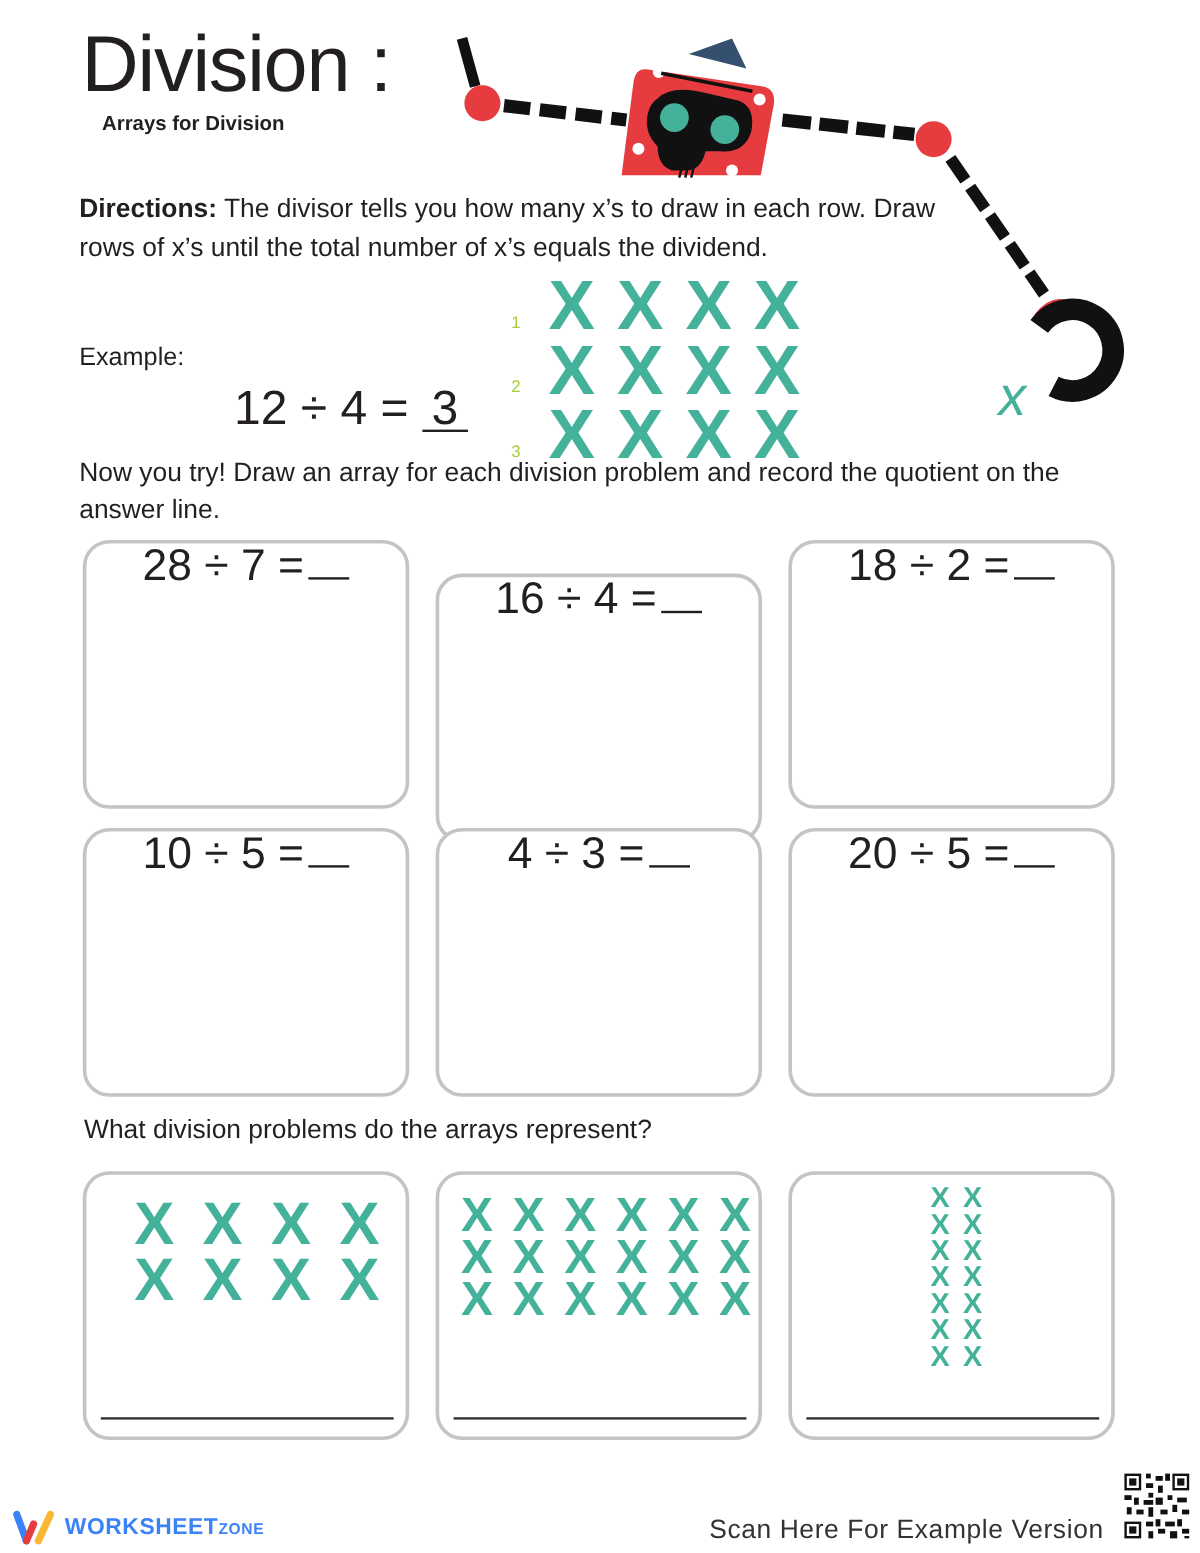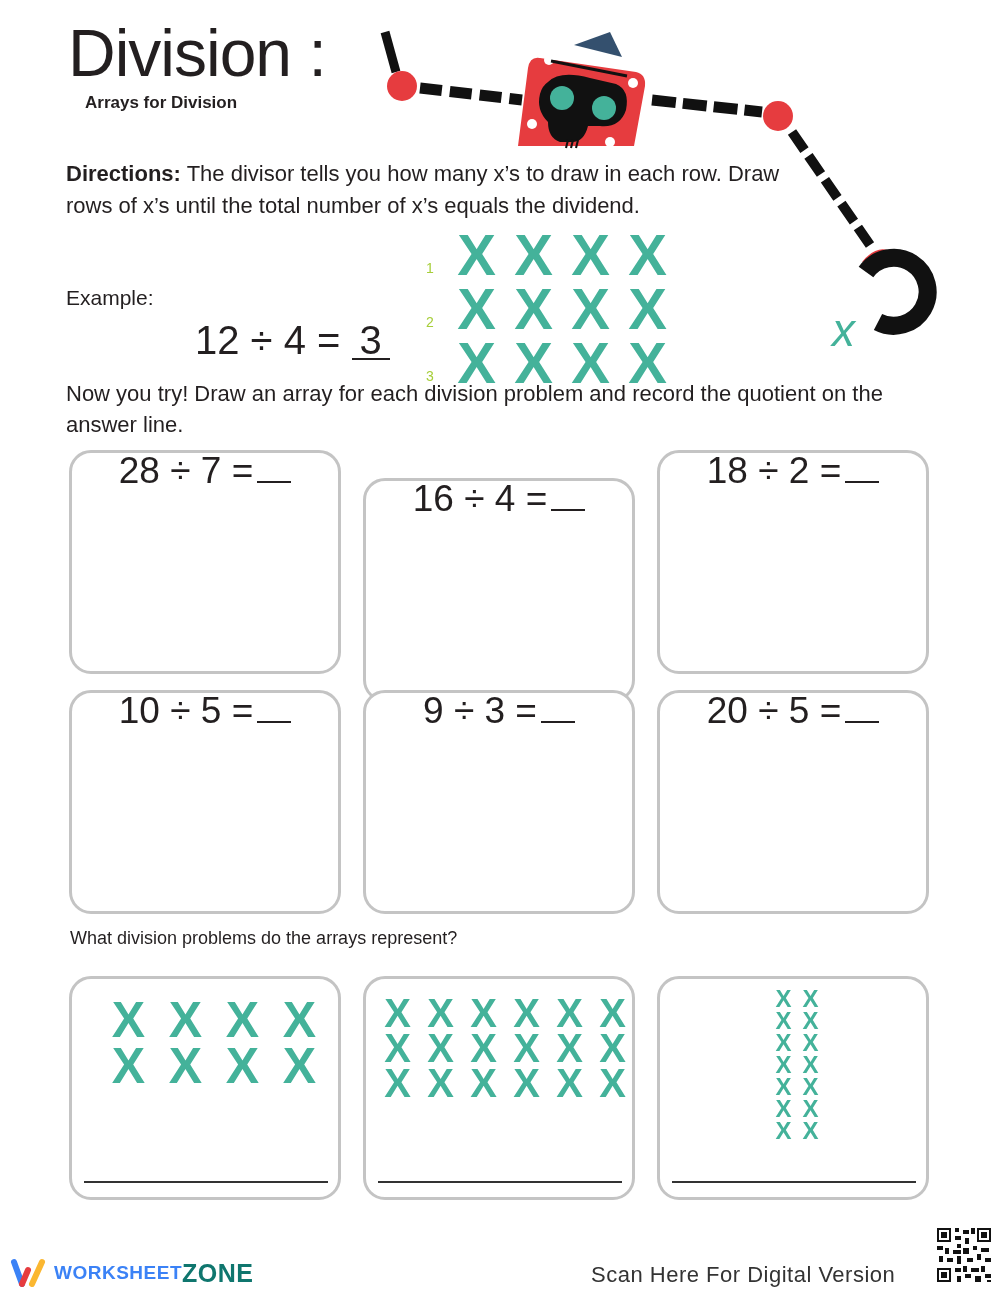--- a/index.html
+++ b/index.html
@@ -16,27 +16,27 @@
   .example-array { left: 426px; top: 228px; }
   .ex-row { display: flex; align-items: flex-end; height: 54px; }
   .ex-num { width: 22px; color: #a6ce39; font-size: 14px; text-align: left; padding-bottom: 6px; }
   .xg { color: #44b29a; font-weight: bold; font-family: "Liberation Sans", sans-serif; text-align: center; }
   .ex-row .xg { font-size: 58px; width: 57px; line-height: 54px; }
   .try-text { left: 66px; top: 378px; font-size: 22px; line-height: 31px; width: 880px; }
   .box { border: 3px solid #c4c4c4; border-radius: 22px; background: #fff; box-sizing: border-box; }
   .problem-box { width: 272px; height: 224px; }
   .problem-eq { position: absolute; top: 0; left: 0; right: 0; text-align: center; font-size: 37px; line-height: 36px; }
   .blank { display: inline-block; width: 34px; border-bottom: 2px solid #231f20; height: 24px; vertical-align: baseline; margin-left: 4px; }
-  .question { left: 70px; top: 928px; font-size: 18px; }
+  .question { left: 70px; top: 928px; font-size: 22px; }
   .array-box { width: 272px; height: 224px; }
   .answer-line { position: absolute; left: 12px; right: 10px; bottom: 14px; border-top: 2px solid #333; }
   .arr-grid { position: absolute; display: grid; }
   .footer-logo { left: 10px; top: 1258px; display: flex; align-items: center; }
   .logo-word1 { color: #3b82f6; font-weight: bold; font-size: 19px; margin-left: 8px; letter-spacing: 0.5px; }
-  .logo-word2 { color: #0f766e; font-weight: bold; font-size: 25px; letter-spacing: 0.5px; }
+  .logo-word2 { color: #3b82f6; font-weight: bold; font-size: 13px; letter-spacing: 0.5px; }
   .scan-text { left: 591px; top: 1262px; font-size: 22px; color: #333; letter-spacing: 0.5px; }
   .qr { left: 935px; top: 1226px; width: 58px; height: 58px; }
 </style>
 </head>
 <body>
 
 <div class="abs title">Division :</div>
 <div class="abs subtitle">Arrays for Division</div>
 
 <svg class="abs" style="left:370px;top:20px;" width="580" height="340" viewBox="370 20 580 340">
@@ -111,21 +111,21 @@
   <div class="problem-eq"><span>16 ÷ 4 =</span><span class="blank"></span></div>
 </div>
 <div class="abs box problem-box" style="left:657px;top:450px;">
   <div class="problem-eq"><span>18 ÷ 2 =</span><span class="blank"></span></div>
 </div>
 
 <div class="abs box problem-box" style="left:69px;top:690px;">
   <div class="problem-eq"><span>10 ÷ 5 =</span><span class="blank"></span></div>
 </div>
 <div class="abs box problem-box" style="left:363px;top:690px;">
-  <div class="problem-eq"><span>9 ÷ 3 =</span><span class="blank"></span></div>
+  <div class="problem-eq"><span>4 ÷ 3 =</span><span class="blank"></span></div>
 </div>
 <div class="abs box problem-box" style="left:657px;top:690px;">
   <div class="problem-eq"><span>20 ÷ 5 =</span><span class="blank"></span></div>
 </div>
 
 <div class="abs question">What division problems do the arrays represent?</div>
 
 <div class="abs box array-box" style="left:69px;top:976px;">
   <div class="arr-grid" id="arr0" style="left:28px;top:16px;grid-template-columns:repeat(4,57px);grid-auto-rows:46px;">
       <span class="xg" style="font-size: 50px; line-height: 1;">X</span>
@@ -184,21 +184,21 @@
 
 <div class="abs footer-logo">
   <svg width="36" height="30" viewBox="0 0 36 30">
     <line x1="4" y1="4" x2="12" y2="26" stroke="#3b82f6" stroke-width="6" stroke-linecap="round"></line>
     <line x1="12" y1="26" x2="18" y2="12" stroke="#e63c3f" stroke-width="6" stroke-linecap="round"></line>
     <line x1="22" y1="26" x2="32" y2="4" stroke="#fbb731" stroke-width="6" stroke-linecap="round"></line>
   </svg>
   <span class="logo-word1">WORKSHEET</span>
     <span class="logo-word2">ZONE</span>
 </div>
-<div class="abs scan-text">Scan Here For Digital Version</div>
+<div class="abs scan-text">Scan Here For Example Version</div>
 <svg class="abs qr" viewBox="0 0 29 29">
   <rect width="29" height="29" fill="#fff"></rect>
   <g fill="#111">
     <rect x="1" y="1" width="7" height="7"></rect>
       <rect x="2" y="2" width="5" height="5" fill="#fff"></rect>
       <rect x="3" y="3" width="3" height="3"></rect>
     <rect x="21" y="1" width="7" height="7"></rect>
       <rect x="22" y="2" width="5" height="5" fill="#fff"></rect>
       <rect x="23" y="3" width="3" height="3"></rect>
     <rect x="1" y="21" width="7" height="7"></rect>

